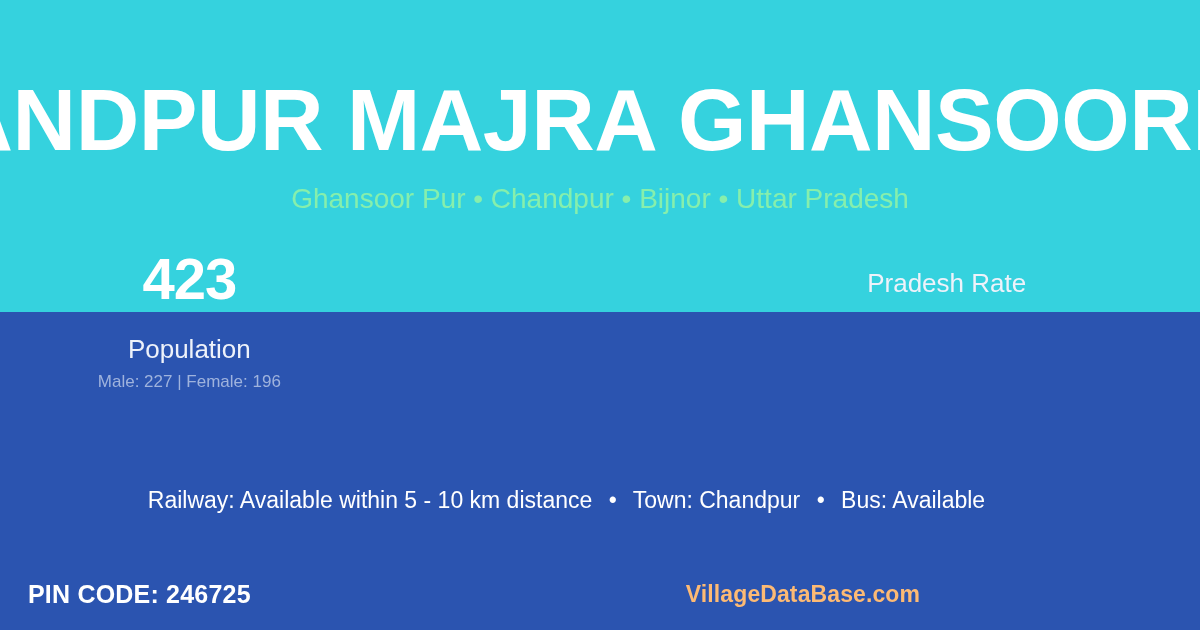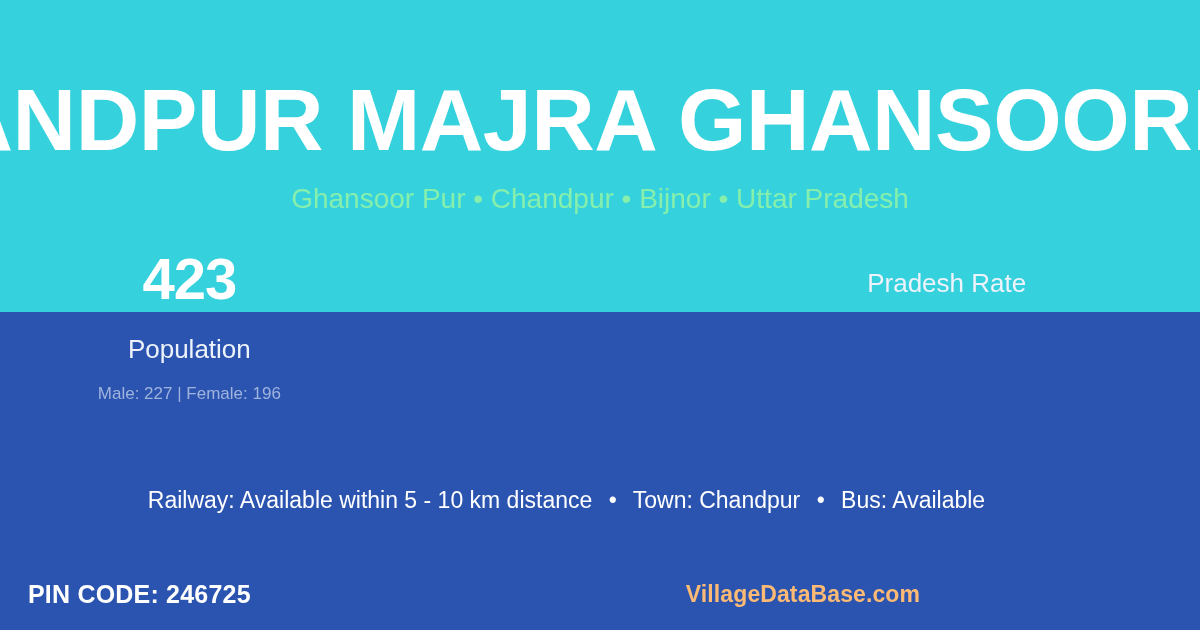--- a/index.html
+++ b/index.html
@@ -83,21 +83,21 @@
     letter-spacing: -1px;
   }
   .stat-label {
     margin-top: 22px;
     font-size: 26px;
     font-weight: 400;
     line-height: 30px;
     color: #eef2fa;
   }
   .stat-sub {
-    margin-top: 20px;
+    margin-top: 8px;
     font-size: 17px;
     font-weight: 400;
     line-height: 20px;
     color: #9fb3dd;
   }
 
   
   .amenities {
     position: absolute;
     left: 0;

